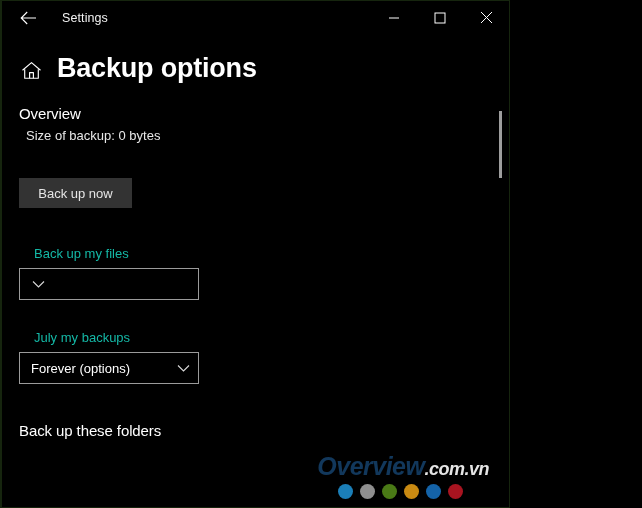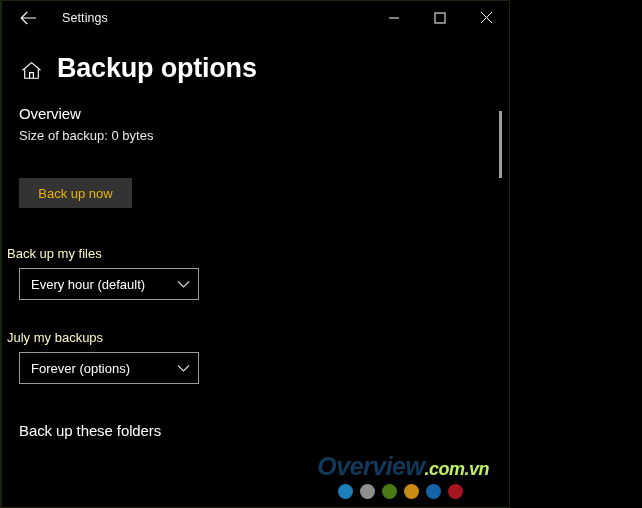--- a/index.html
+++ b/index.html
@@ -105,47 +105,47 @@
   .section-heading {
     color: #ffffff;
     font-size: 15px;
     font-weight: 300;
     margin: 0 0 4px 17px;
     letter-spacing: -0.1px;
   }
   .body-text {
     color: #e8e8e8;
     font-size: 13px;
-    margin: 0 0 0 17px;
+    margin: 0 0 0 24px;
     line-height: 20px;
   }
   .gap-sm { height: 10px; }
 
   .primary-button {
     margin-left: 17px;
     margin-top: 12px;
     background: #333333;
     border: 1px solid #333333;
-    color: #eab308;
+    color: #e5e5e5;
     font-family: "Liberation Sans", sans-serif;
     font-size: 13px;
     padding: 0 12px;
     height: 30px;
     min-width: 113px;
     text-align: center;
     box-sizing: border-box;
     display: inline-flex;
     align-items: center;
     justify-content: center;
   }
 
   .field-label {
-    color: #fef9c3;
+    color: #14b8a6;
     font-size: 13px;
-    margin: 0 0 7px 5px;
+    margin: 0 0 7px 32px;
   }
   .combobox {
     margin-left: 17px;
     width: 180px;
     height: 32px;
     box-sizing: border-box;
     border: 1px solid #9b9b9b;
     background: #000000;
     display: flex;
     align-items: center;
@@ -197,21 +197,21 @@
   .wm-text {
     font-family: "Liberation Sans", sans-serif;
     font-style: italic;
     font-weight: bold;
     font-size: 25px;
     letter-spacing: -0.5px;
     line-height: 1;
     white-space: nowrap;
   }
   .wm-main { color: #12385c; }
-  .wm-suffix { color: #bef264; font-size: 18px; }
+  .wm-suffix { color: #e5e5e5; font-size: 18px; }
   .wm-dots {
     margin-top: 5px;
     display: flex;
     justify-content: flex-end;
     gap: 7px;
     padding-right: 26px;
   }
   .wm-dot {
     width: 15px;
     height: 15px;
@@ -279,21 +279,20 @@
 
     <div class="gap-sm"></div>
 
 
     <button class="primary-button">Back up now</button>
 
     <div style="height:38px"></div>
 
     <p class="field-label">Back up my files</p>
     <div class="combobox">
-      <span class="combobox-value">Every hour (default)</span>
       <span class="chevron">
         <svg width="13" height="9" viewBox="0 0 13 9">
           <path d="M1 1.5 L6.5 7 L12 1.5" fill="none" stroke="#d8d8d8" stroke-width="1.1"></path>
         </svg>
       </span>
     </div>
 
     <div style="height:30px"></div>
 
     <p class="field-label">July my backups</p>

